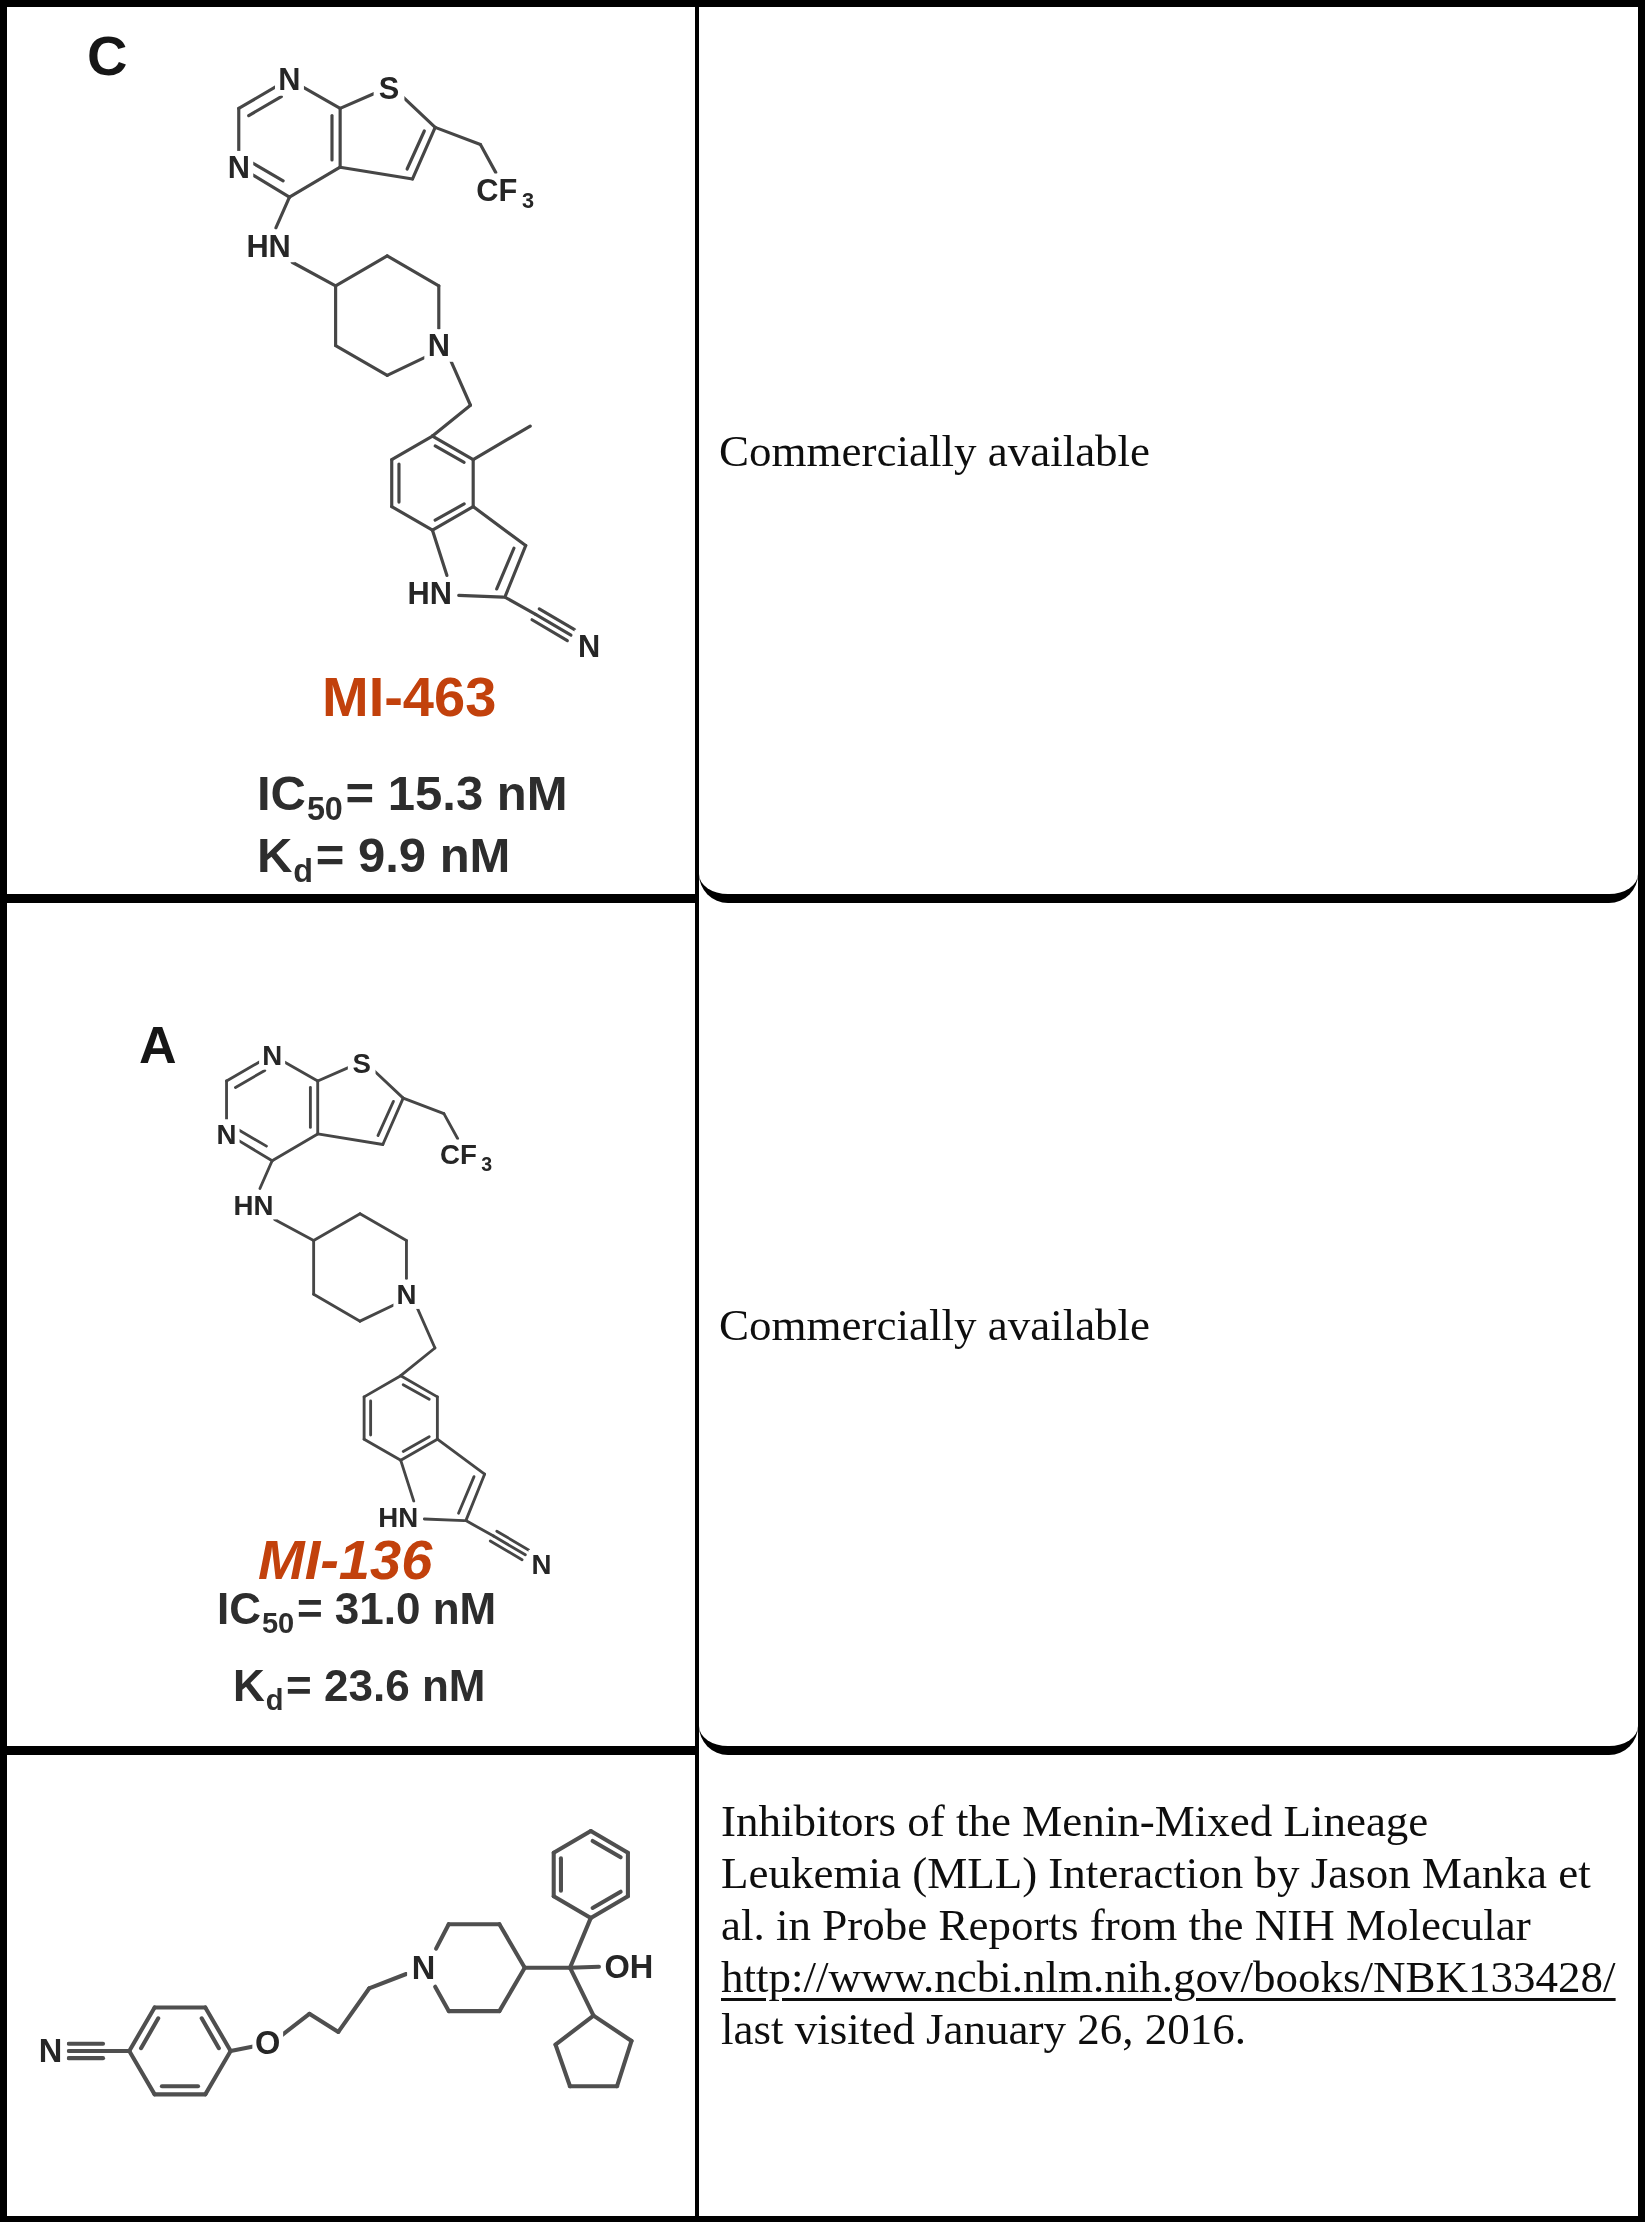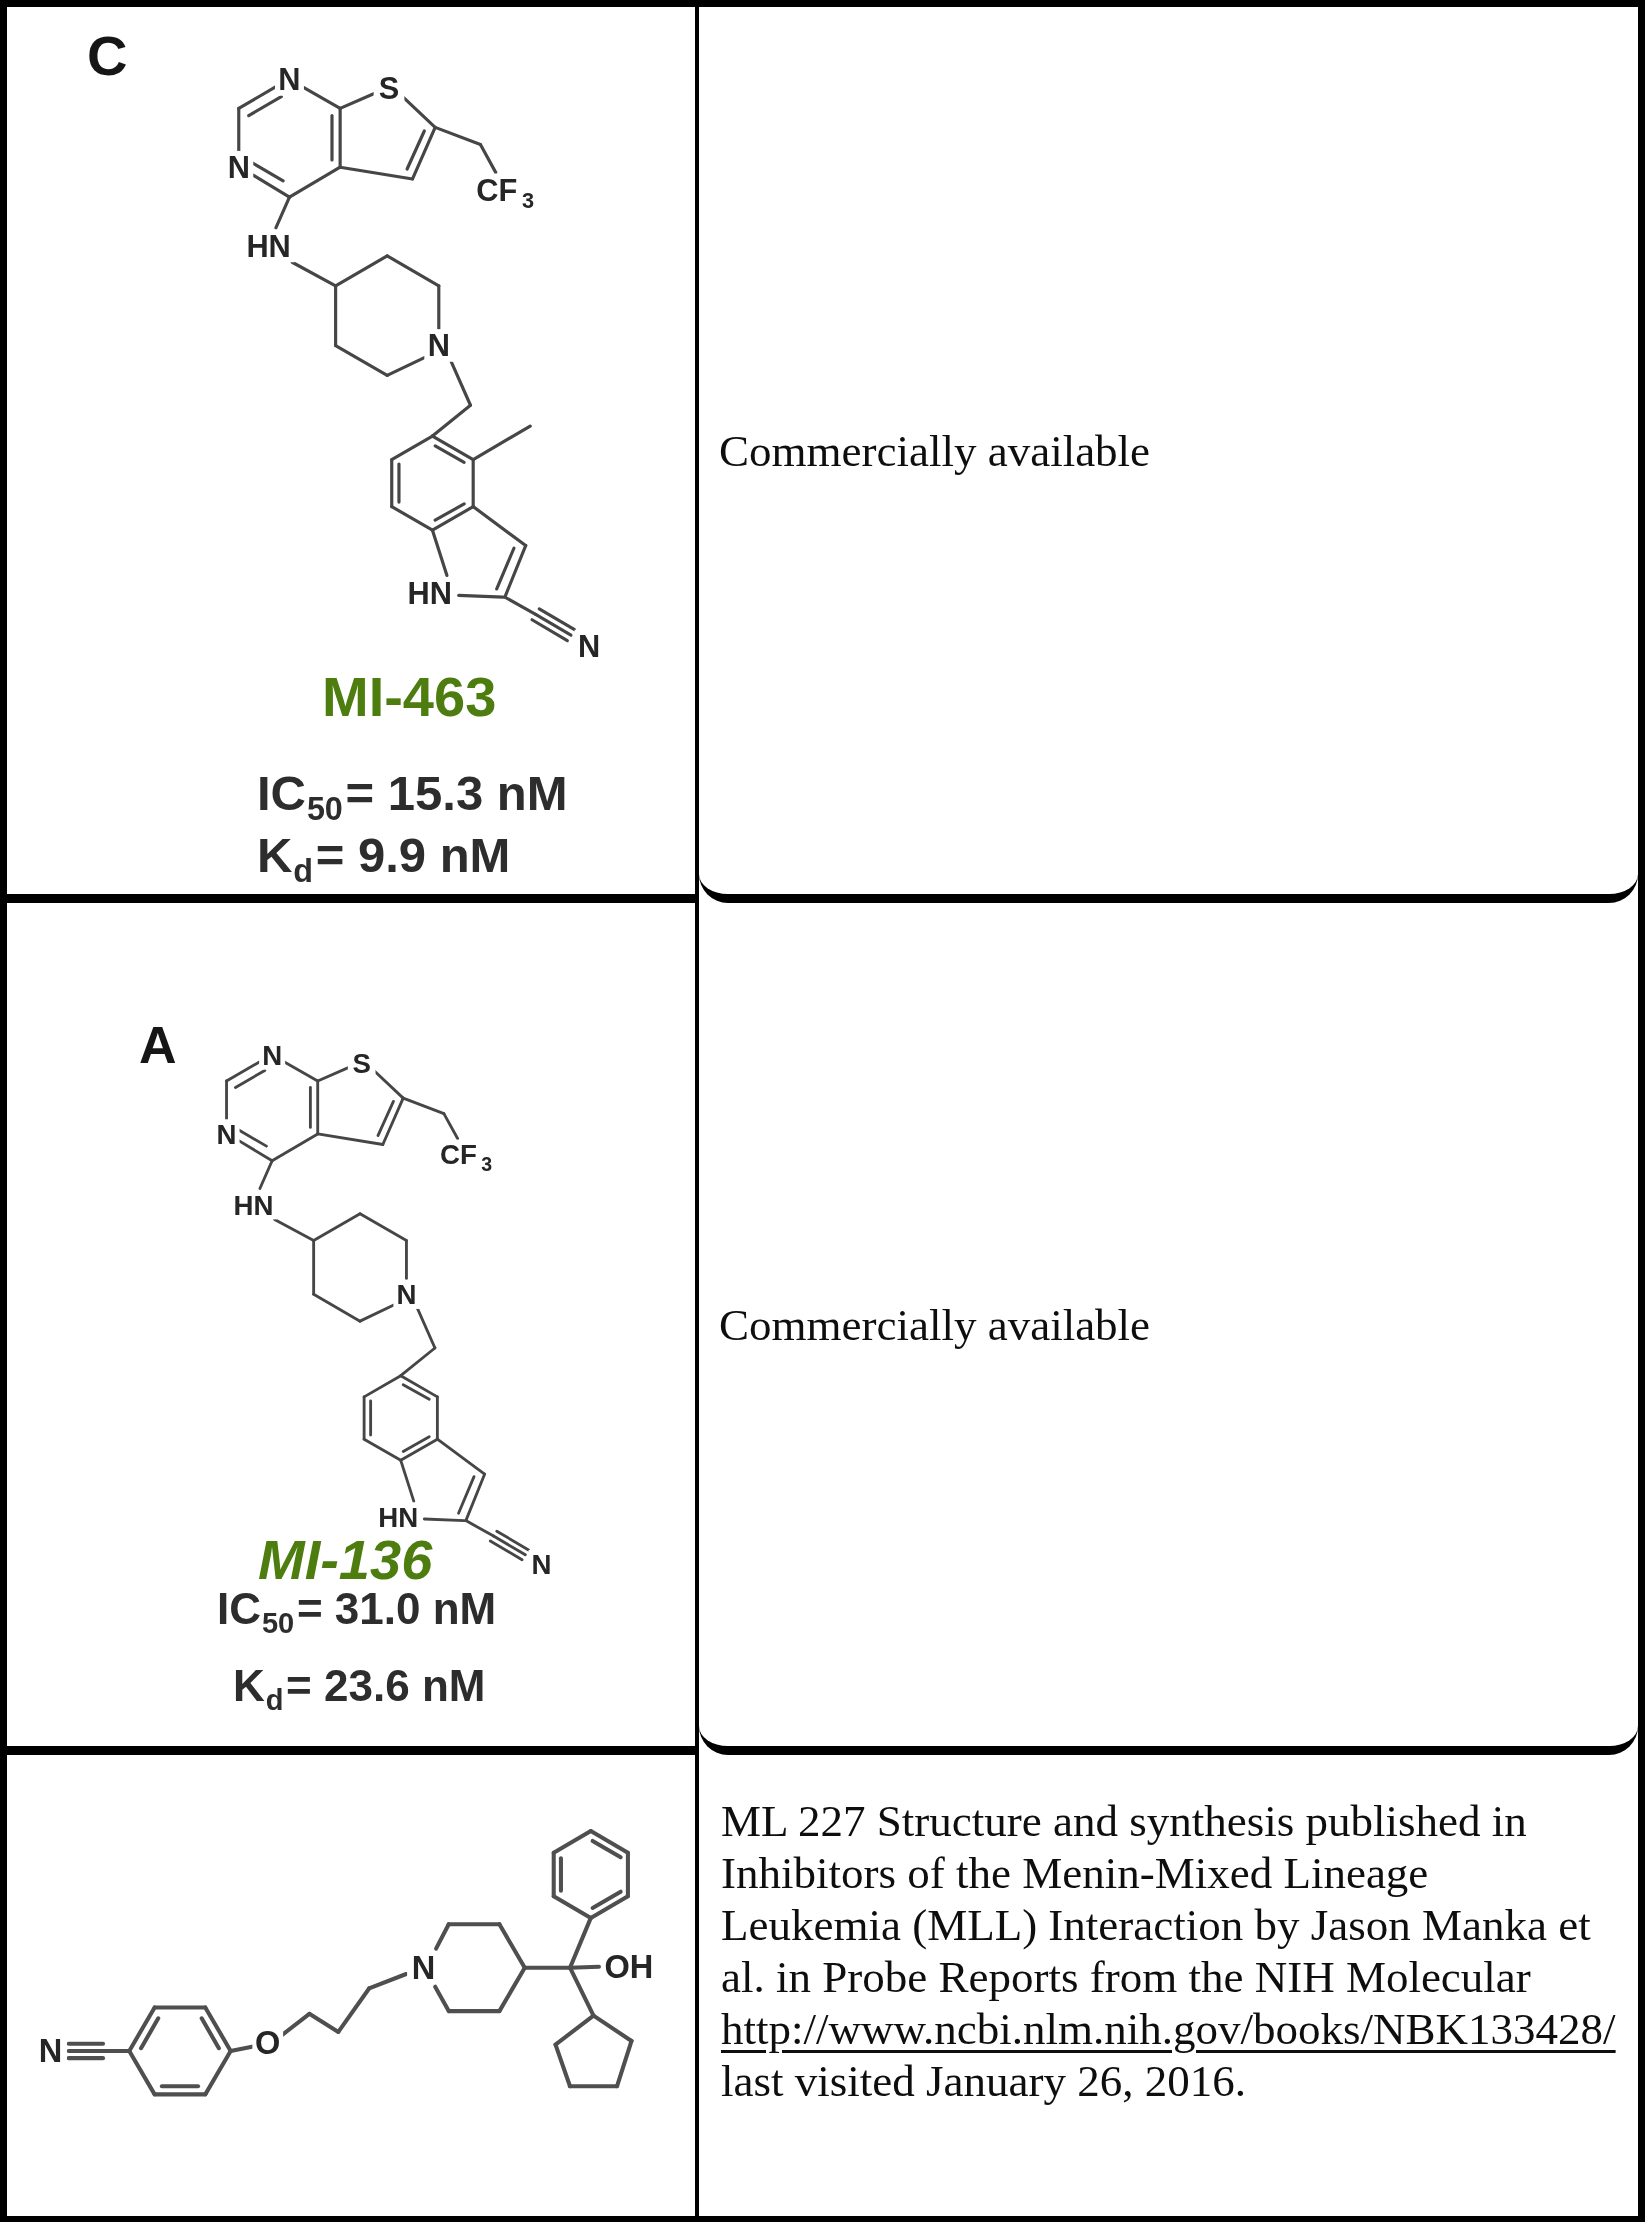--- a/index.html
+++ b/index.html
@@ -17,21 +17,21 @@
 
   .struct-svg { position:absolute; left:0; top:0; }
   svg .bond { stroke:#464646; stroke-width:3.5; stroke-linecap:round; fill:none; }
   svg.ml .bond { stroke:#4f4f4f; stroke-width:4.5; }
   svg text { font-family:"Liberation Sans", sans-serif; font-weight:600; fill:#262626;
              font-size:34px; text-anchor:middle; }
   svg.ml text { font-size:36px; font-weight:700; }
   svg text.sub { font-size:24px; text-anchor:start; }
   svg rect.lbl-bg { fill:#ffffff; stroke:none; }
 
-  .cname { position:absolute; font-weight:600; color:#4d7c0f; white-space:nowrap; }
+  .cname { position:absolute; font-weight:600; color:#c2410c; white-space:nowrap; }
   .nm1 { left:315px; top:657px; font-size:56px; }
   .nm2 { left:251px; top:624px; font-size:56px;font-style:italic; }
   .pot { position:absolute; font-weight:600; color:#2d2d2d; white-space:nowrap;text-align:center; }
   .pot .ss { position:relative; top:0.32em; font-size:0.66em; margin:0 2.7px 0 0.9px; }
   .p1a { left:250px; top:758px; font-size:49px; }
   .p1b { left:250px; top:820px; font-size:49px; }
   .p2a { left:210px; top:681px; font-size:44px; }
   .p2b { left:210px; top:758px; font-size:44px;margin-left:16px; }
 
   .note-cell { display:flex; align-items:center;border-radius:29px; }
@@ -289,21 +289,20 @@
           <rect class="lbl-bg" x="442" y="217" width="36" height="36"></rect>
           <text x="460" y="247">N</text>
           <rect class="lbl-bg" x="658" y="216" width="58" height="36"></rect>
           <text x="687" y="246">OH</text>
         </g>
       </svg>
     </div>
 
     <div class="cell">
       <div class="ref">
-        <div>ML 227 Structure and synthesis published in</div>
         <div>Inhibitors of the Menin-Mixed Lineage</div>
         <div>Leukemia (MLL) Interaction by Jason Manka et</div>
         <div>al. in Probe Reports from the NIH Molecular</div>
         <div class="url">http://www.ncbi.nlm.nih.gov/books/NBK133428/</div>
         <div>last visited January 26, 2016.</div>
       </div>
     </div>
 
   </div>
 </div>

